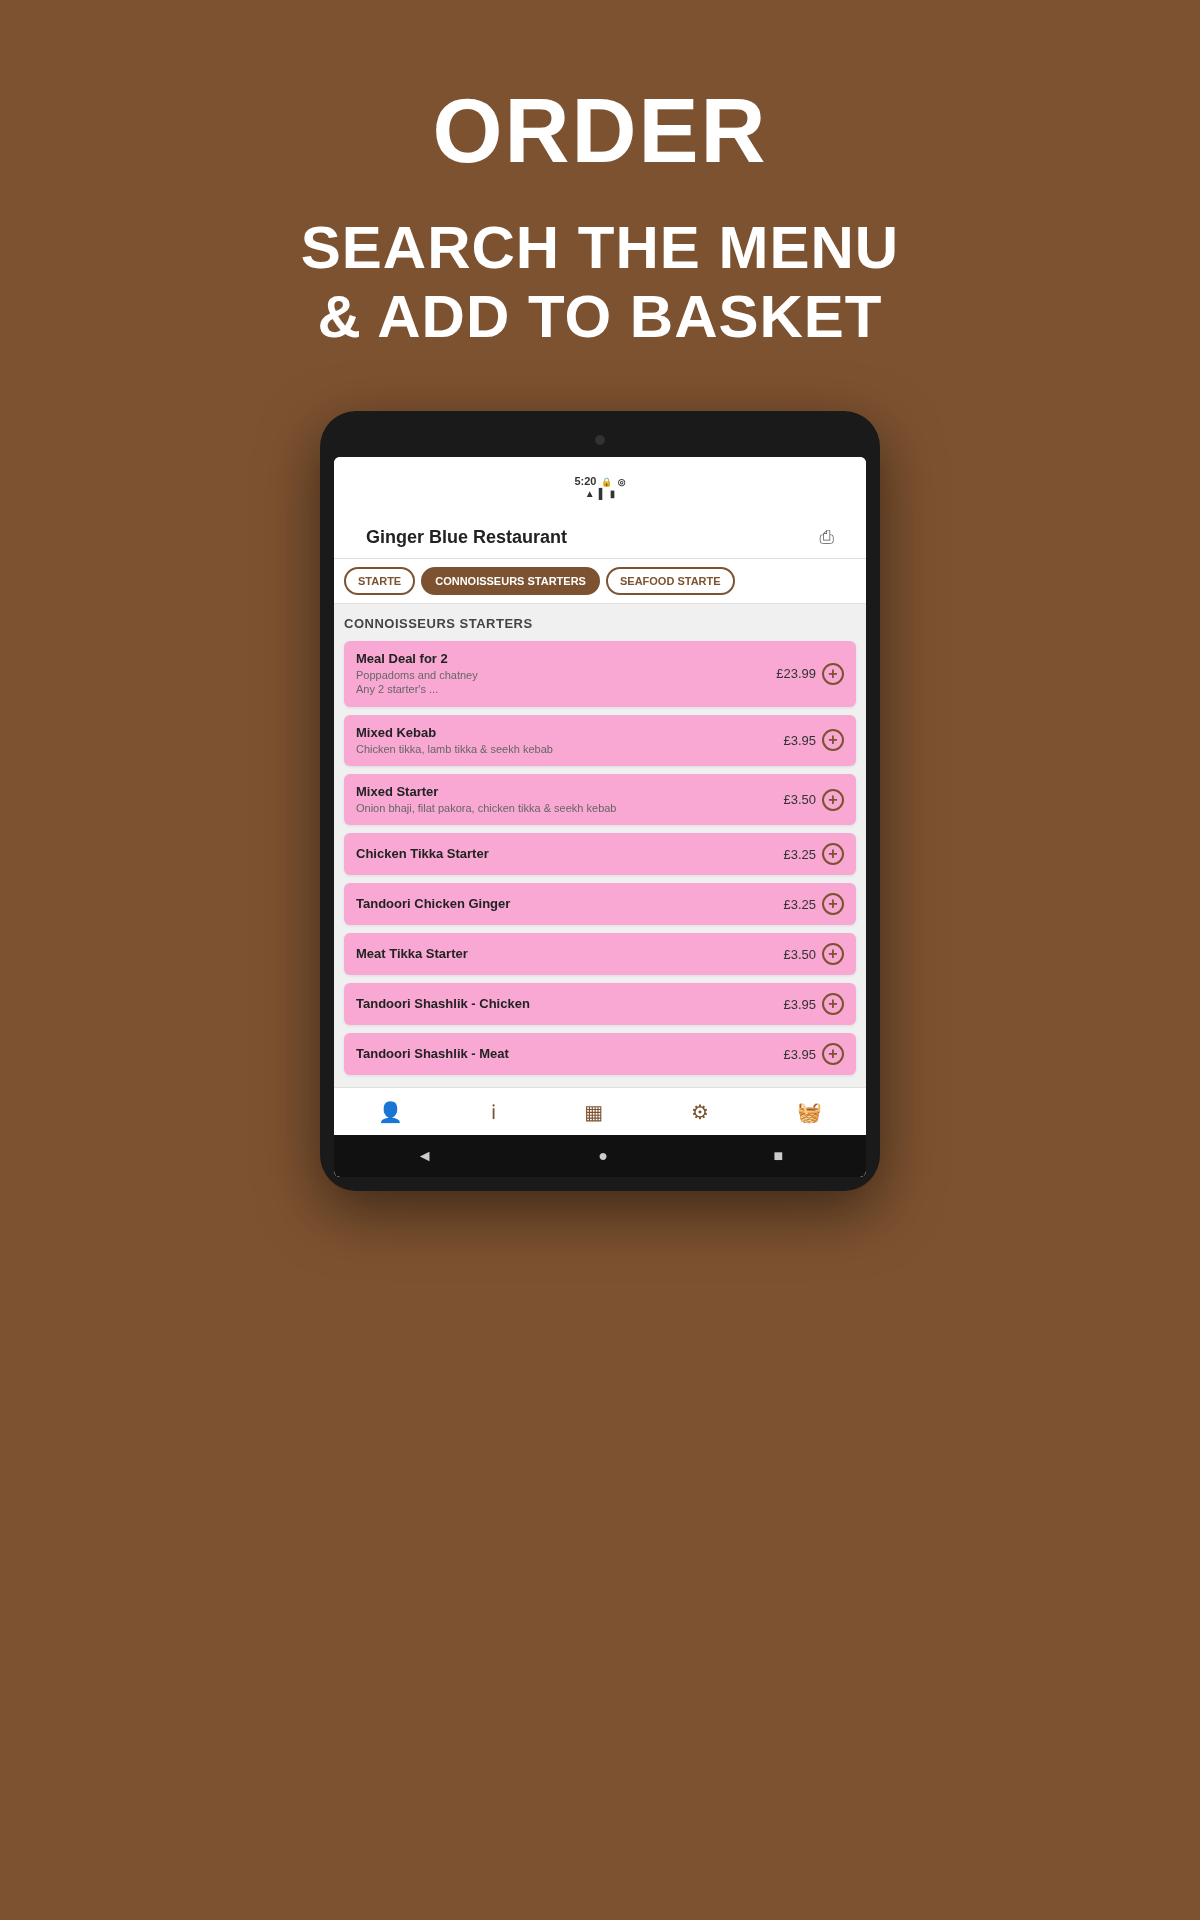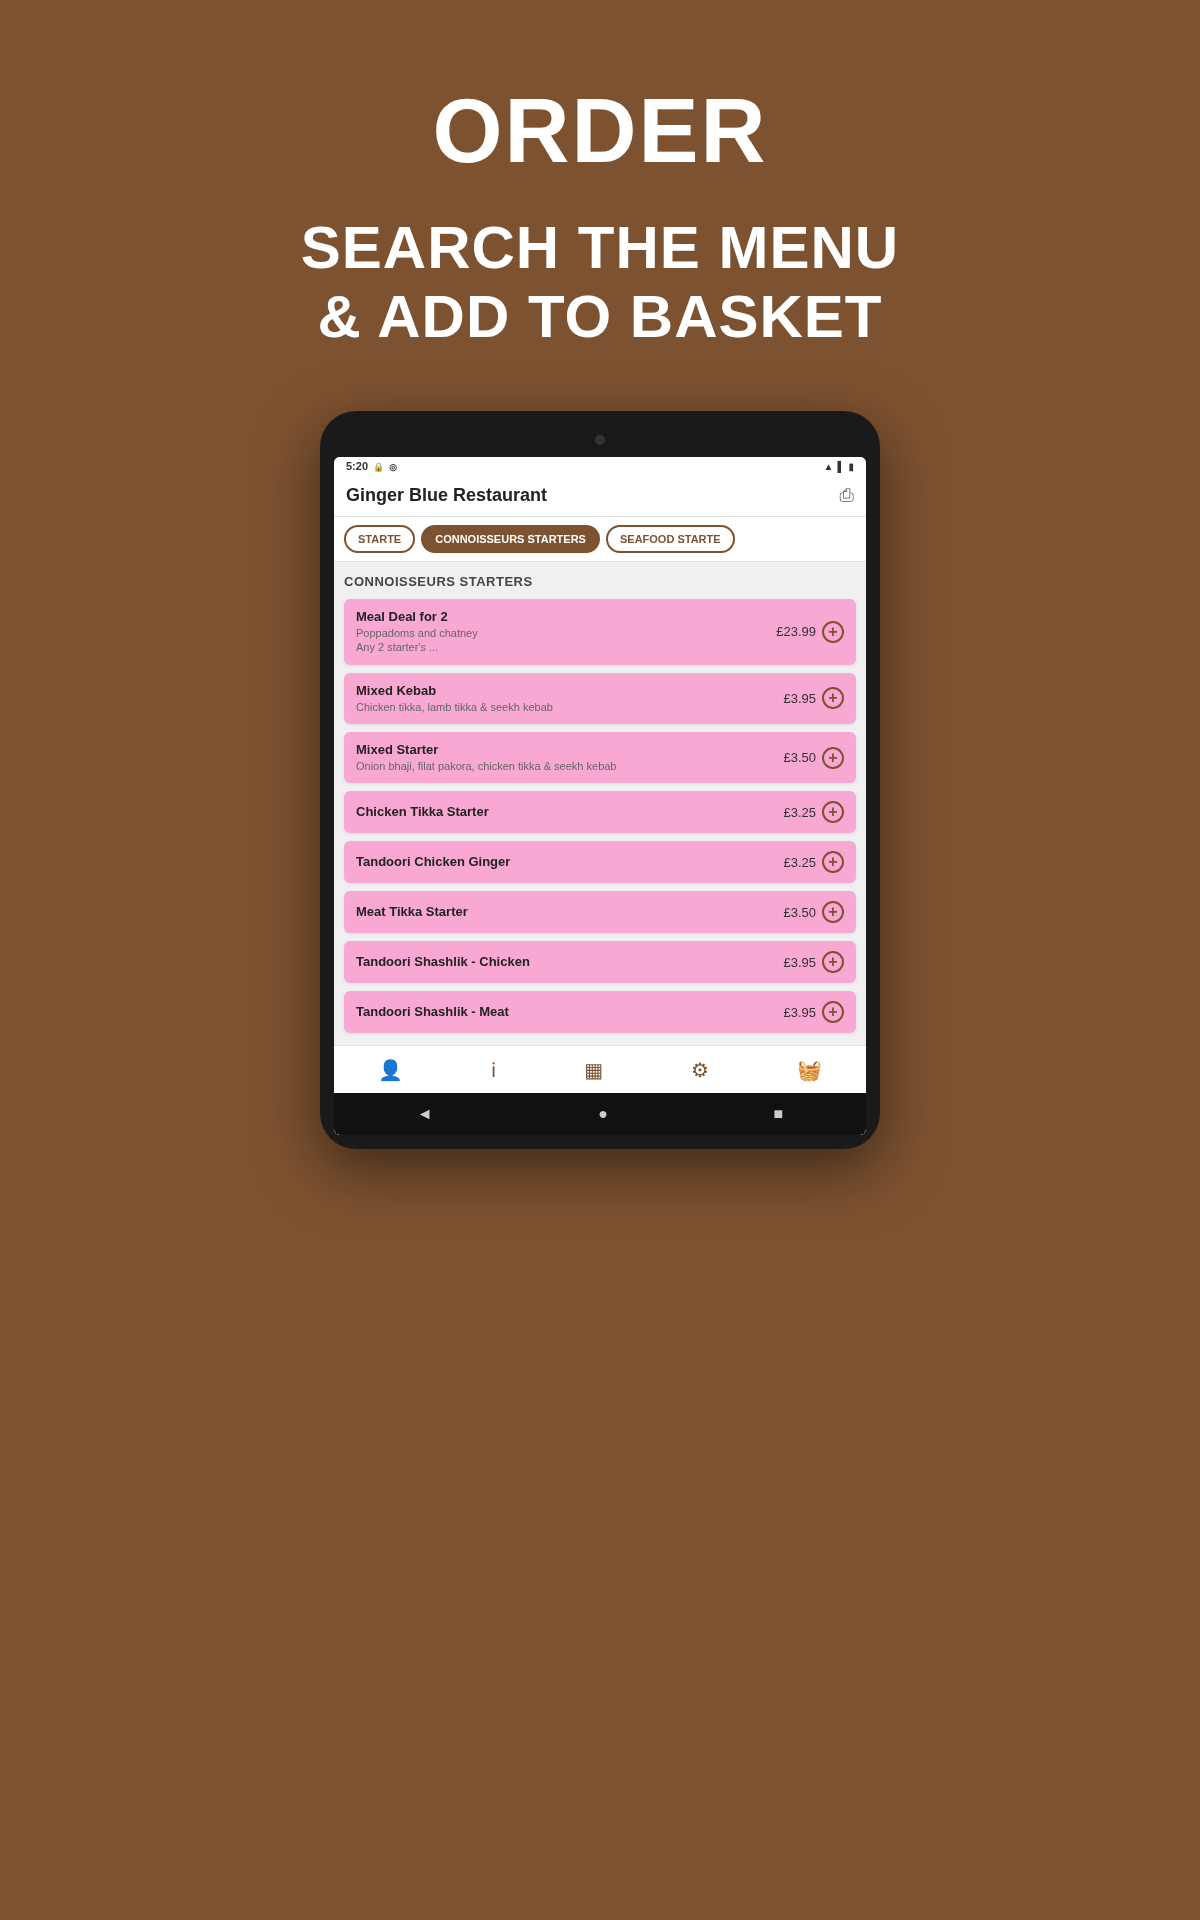--- a/index.html
+++ b/index.html
@@ -63,34 +63,34 @@
     .tablet-screen {
       background: #f5f5f5;
       border-radius: 6px;
       overflow: hidden;
     }
 
     
     .status-bar {
       background: #ffffff;
       display: flex;
-      justify-content: space-between;
-      align-items: center;
-      padding: 3px 12px;
+      align-items: center;
+      padding: 18px 12px;
       font-size: 11px;
       color: #333;
+      flex-direction: column;
     }
 
     .status-left { font-weight: bold; font-size: 11px; display: flex; align-items: center; gap: 5px; }
     .status-right { display: flex; align-items: center; gap: 4px; font-size: 11px; }
 
     
     .app-header {
       background: #ffffff;
-      padding: 10px 12px;
+      padding: 10px 32px;
       display: flex;
       justify-content: space-between;
       align-items: center;
       border-bottom: 1px solid #e0e0e0;
     }
 
     .app-header-title {
       font-size: 18px;
       font-weight: bold;
       color: #222;

